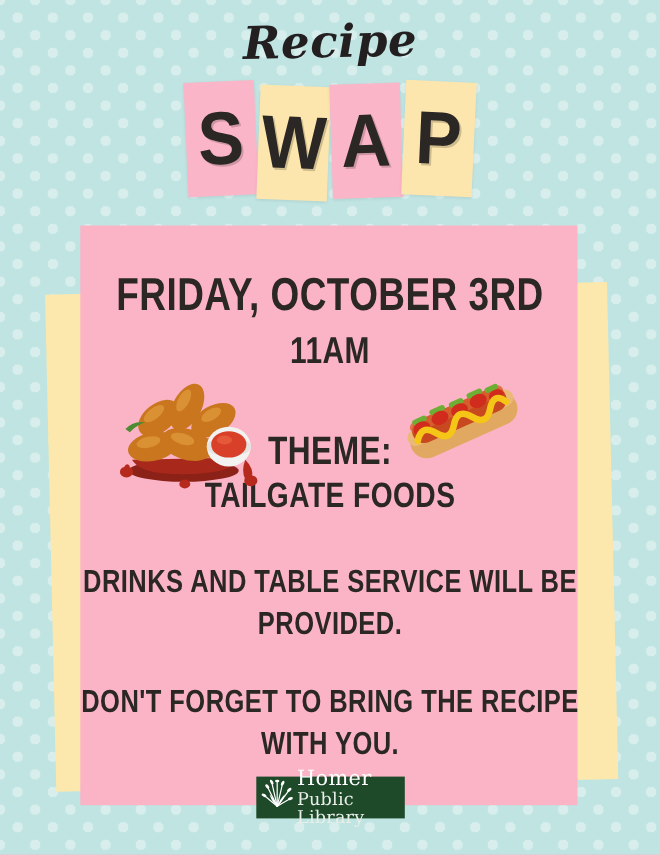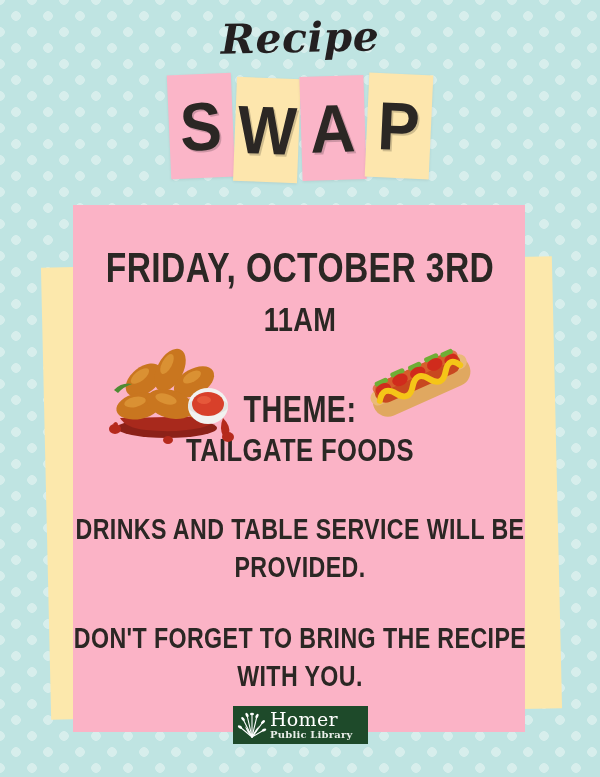--- a/index.html
+++ b/index.html
@@ -68,33 +68,32 @@
   .para.p1{top:511px;}
   .para.p2{top:620px;}
 
   
   .wings{position:absolute;left:104px;top:336px;width:132px;height:112px;}
   .hotdog{position:absolute;left:362px;top:336px;width:116px;height:94px;}
 
   
   .logo{
     position:absolute;left:233px;top:706px;width:135px;height:38px;
-    background:#1e4a2a;display:flex;align-items:center;gap:3px;
+    background:#1e4a2a;display:flex;gap:3px;
     padding:0 4px;box-sizing:border-box;
   }
   .logo-mark{width:30px;height:30px;flex:0 0 30px;}
   .logo-text{display:flex;flex-direction:column;justify-content:center;line-height:1;}
   .logo-name{
     font-family:"DejaVu Serif",serif;font-size:19px;color:#ffffff;
     letter-spacing:.3px;margin-bottom:1px;
   }
   .logo-sub{
-    font-family:"DejaVu Serif",serif;font-size:10px;color:#e9eee9;
+    font-family:"DejaVu Serif",serif;font-size:16px;color:#e9eee9;
     letter-spacing:.2px;
-    font-weight:bold;
   }
 </style>
 </head>
 <body>
 
 <div class="recipe-script">Recipe</div>
 
 <div class="swap-row">
   <div class="swap-tile t1">
     <span>S</span>

